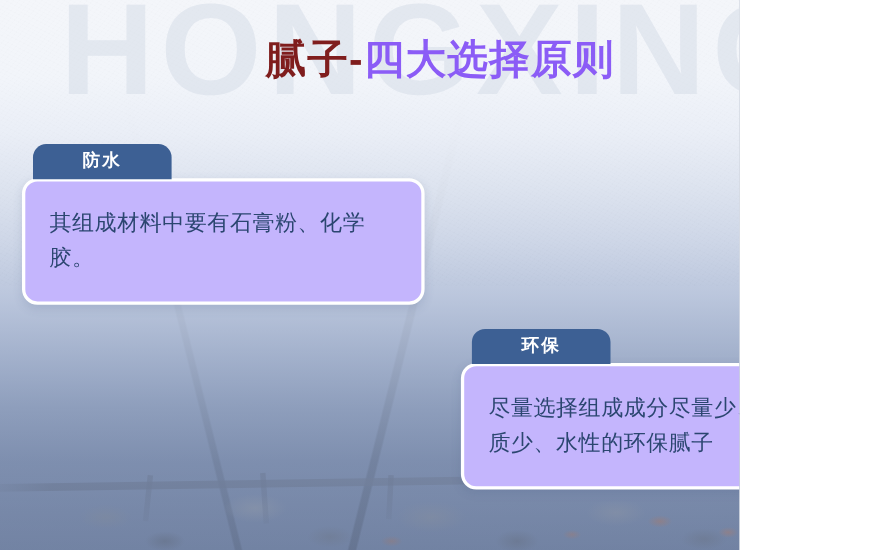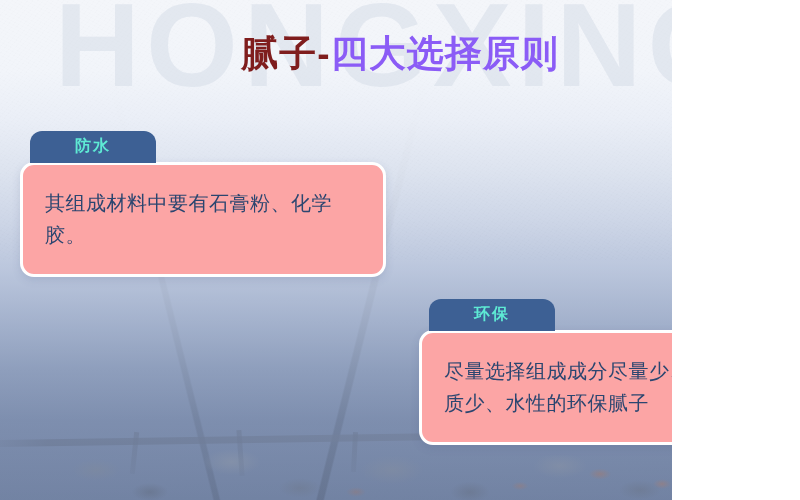--- a/index.html
+++ b/index.html
@@ -142,38 +142,38 @@
   .card { position: relative; }
 
   .card-tab {
     position: relative;
     z-index: 2;
     margin-left: 10px;
     width: 126px;
     height: 32px;
     border-radius: 12px 12px 0 0;
     background: #3d6094;
-    color: #5eead4;
+    color: #ffffff;
     font-size: 16px;
     font-weight: 700;
     letter-spacing: 2px;
     display: flex;
     align-items: center;
     justify-content: center;
     box-sizing: border-box;
     padding-bottom: 1px;
   }
 
   .card-body {
     position: relative;
     z-index: 1;
     margin-top: -1px;
     height: 115px;
     box-sizing: border-box;
-    background: #fca5a5;
+    background: #c4b5fd;
     border: 3px solid #ffffff;
     border-radius: 14px;
     box-shadow: 0 3px 9px rgba(70,90,130,.16);
     padding: 22px 20px 0 22px;
   }
   .card-text {
     color: #2b4670;
     font-size: 20px;
     line-height: 1.62;
     letter-spacing: .5px;

